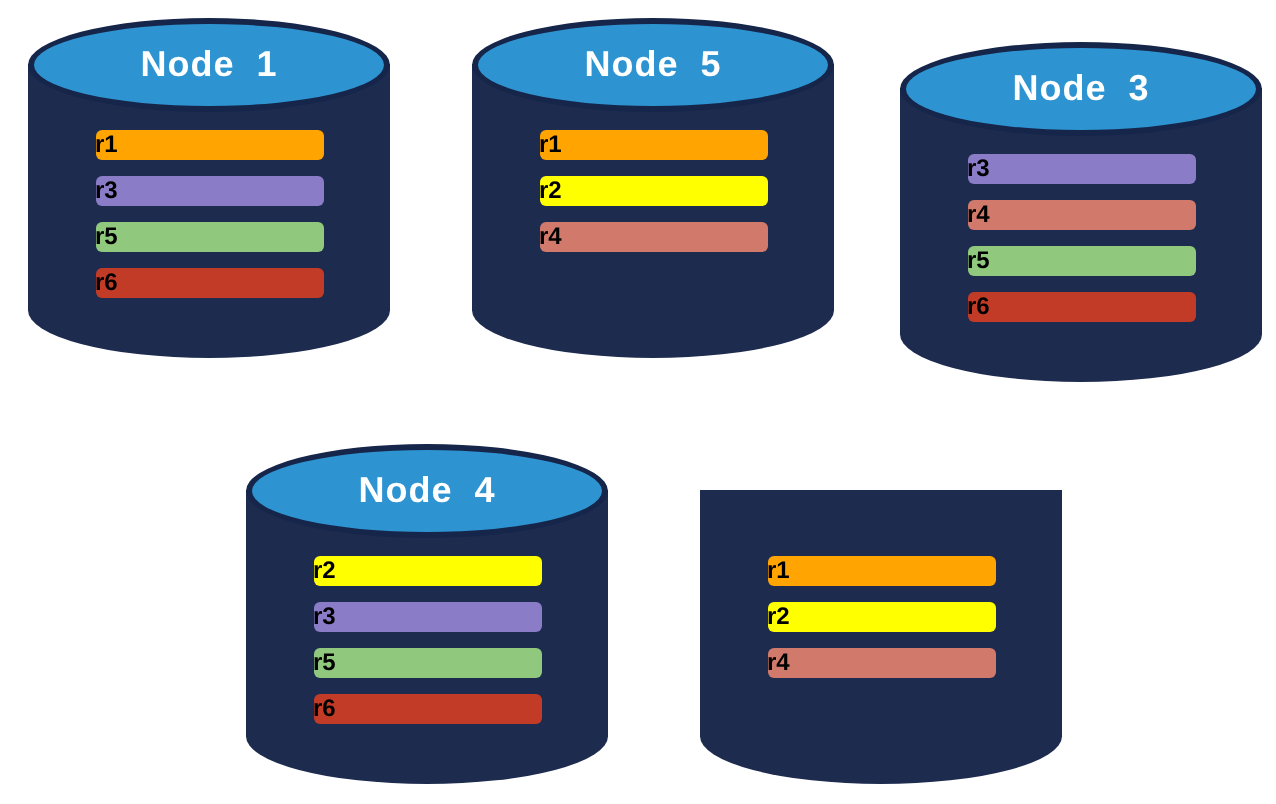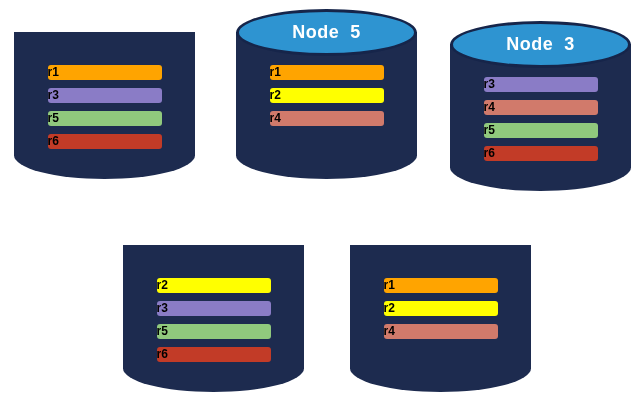--- a/index.html
+++ b/index.html
@@ -41,20 +41,23 @@
     color:var(--bar-text,#000);font-weight:bold;font-size:12px;line-height:15px;
   }
 </style>
 </head>
 <body>
 
 <div class="canvas">
 
   <div class="cylinder pos-1">
     <div class="cyl-body"></div>
+    <div class="cyl-top">
+      <span class="cyl-title">Node  1</span>
+    </div>
     <div class="bars">
         <div class="bar" style="background: rgb(255, 164, 0);">r1</div>
         <div class="bar" style="background: rgb(138, 124, 198);">r3</div>
         <div class="bar" style="background: rgb(144, 201, 125);">r5</div>
         <div class="bar" style="background: rgb(194, 59, 39);">r6</div>
       </div>
   </div>
 
   <div class="cylinder pos-2">
     <div class="cyl-body"></div>
@@ -76,20 +79,23 @@
     <div class="bars">
         <div class="bar" style="background: rgb(138, 124, 198);">r3</div>
         <div class="bar" style="background: rgb(209, 122, 107);">r4</div>
         <div class="bar" style="background: rgb(144, 201, 125);">r5</div>
         <div class="bar" style="background: rgb(194, 59, 39);">r6</div>
       </div>
   </div>
 
   <div class="cylinder pos-4">
     <div class="cyl-body"></div>
+    <div class="cyl-top">
+      <span class="cyl-title">Node  4</span>
+    </div>
     <div class="bars">
         <div class="bar" style="background: rgb(255, 255, 0);">r2</div>
         <div class="bar" style="background: rgb(138, 124, 198);">r3</div>
         <div class="bar" style="background: rgb(144, 201, 125);">r5</div>
         <div class="bar" style="background: rgb(194, 59, 39);">r6</div>
       </div>
   </div>
 
   <div class="cylinder pos-5">
     <div class="cyl-body"></div>

